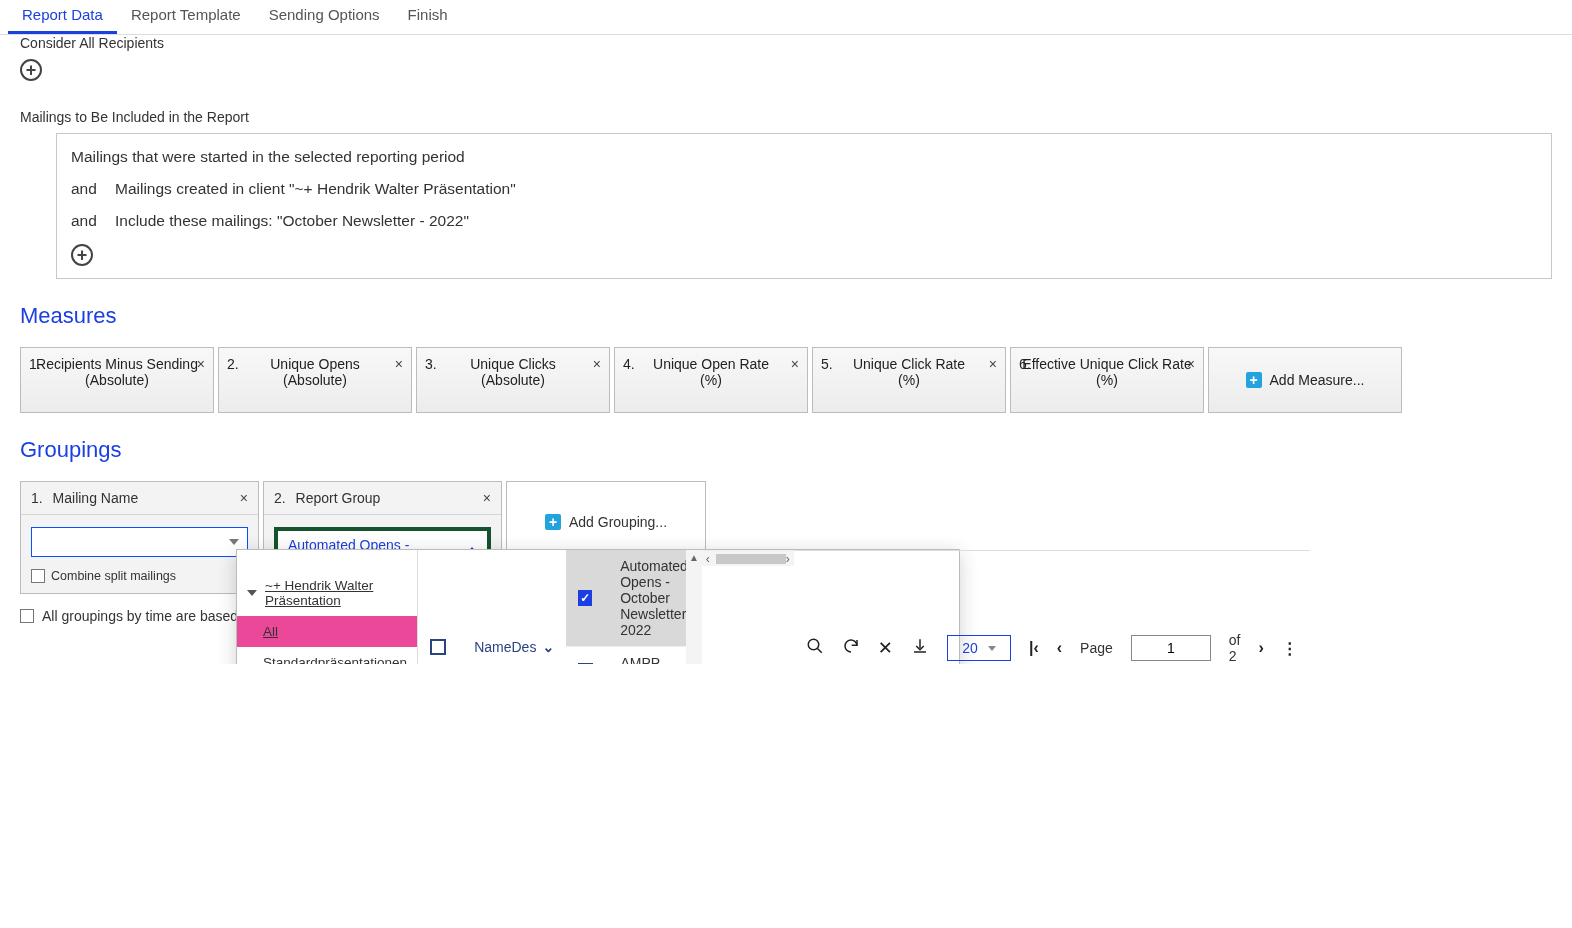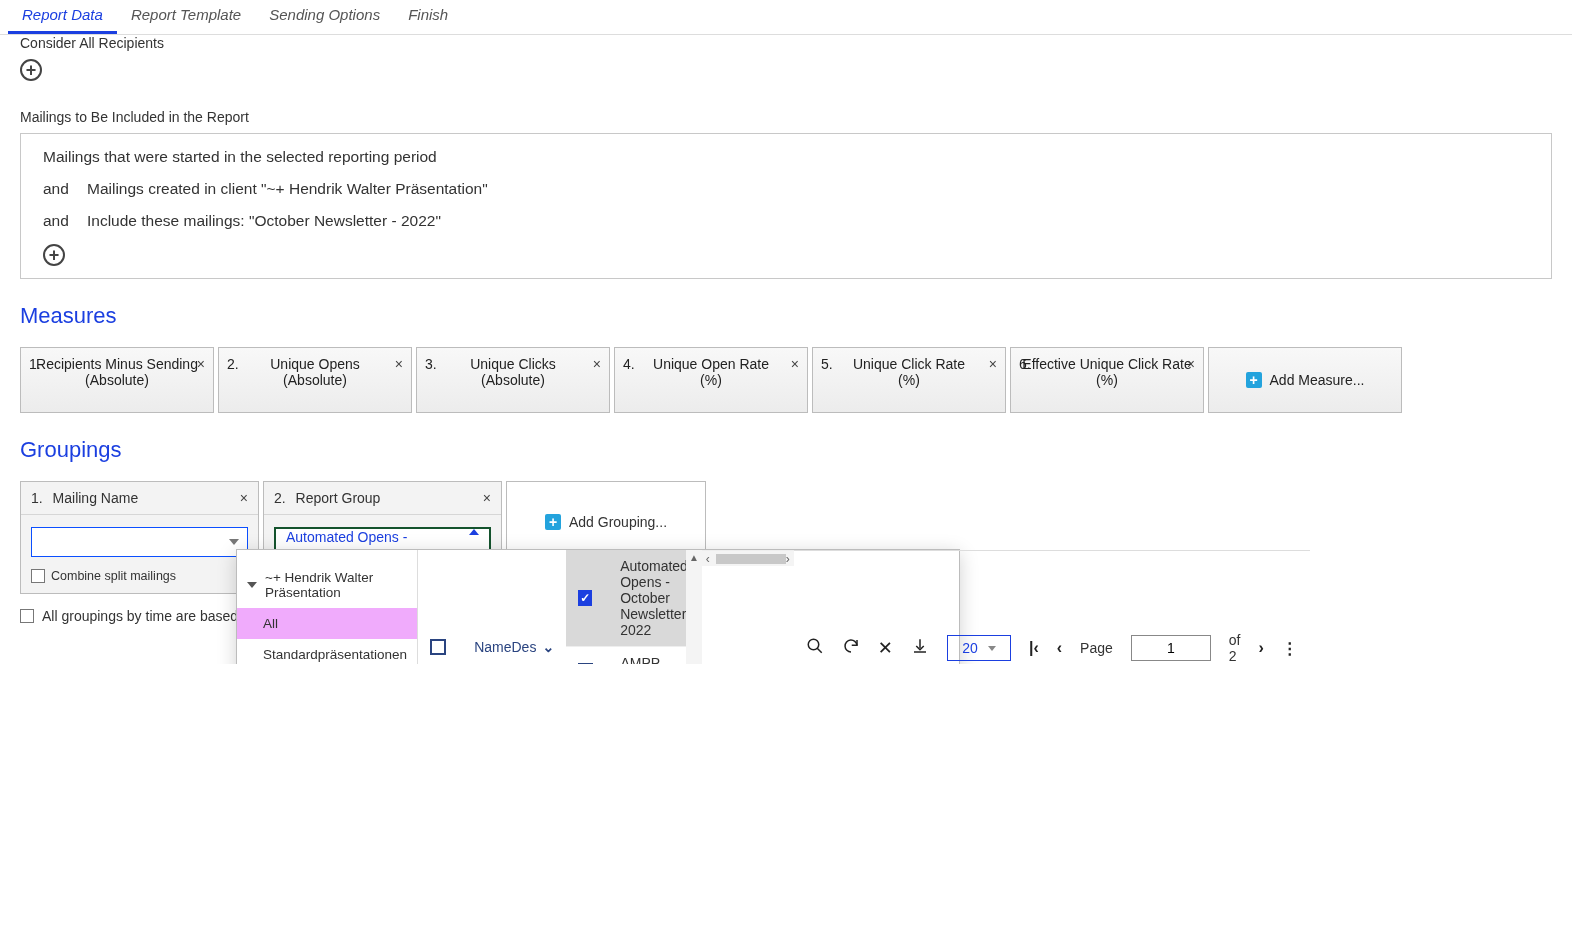--- a/index.html
+++ b/index.html
@@ -1,55 +1,55 @@
 <!DOCTYPE html>
 <html><head>
 <meta charset="utf-8">
 <style>
   * { box-sizing: border-box; }
   html, body { margin:0; padding:0; font-family: Arial, Helvetica, sans-serif; font-size:14px; color:#333; background:#fff; }
   .tabs { display:flex; gap:0; border-bottom:1px solid #ddd; padding:0 8px; }
-  .tab { padding:6px 14px 8px 14px; font-size:15px; color:#555; cursor:pointer;font-style:italic; }
+  .tab { padding:6px 14px 8px 14px; font-size:15px; color:#555; cursor:pointer; }
   .tab.active { color:#1b3fe0; border-bottom:3px solid #1b3fe0; font-weight:500; }
   .page { padding:0 20px 40px 20px; }
   h2.section { color:#1b3fe0; font-size:22px; font-weight:400; margin:24px 0 18px 0; }
   .label-text { font-size:14px; color:#333; margin-bottom:8px; }
   .plus-circle { width:22px; height:22px; border:2px solid #444; border-radius:50%; display:flex; align-items:center; justify-content:center; font-size:18px; font-weight:700; color:#444; cursor:pointer; line-height:1;}
-  .mailings-box { border:1px solid #c8c8c8; padding:14px 14px 12px 22px; margin-top:8px; }
+  .mailings-box { border:1px solid #c8c8c8; padding:14px 14px 12px 14px; margin-top:8px;margin-left:36px; }
   .cond-row { display:flex; gap:12px; margin-bottom:14px; font-size:15.5px; color:#333; }
   .and { color:#333; min-width:32px; }
   .measures-row { display:flex; gap:4px; }
   .measure-card { position:relative; background:linear-gradient(#f8f8f8,#ececec); border:1px solid #bcbcbc; width:194px; min-height:66px; padding:8px 6px; text-align:center; font-size:14px; color:#222; }
   .measure-card .num { position:absolute; left:8px; top:8px; font-size:14px; }
   .measure-card .close { position:absolute; right:8px; top:8px; font-size:14px; cursor:pointer; color:#444;}
   .measure-card .title-line { margin-top:0; }
   .add-measure { display:flex; align-items:center; justify-content:center; gap:8px; cursor:pointer; }
   .plus-icon { width:16px; height:16px; background:#23a3dd; color:#fff; display:inline-flex; align-items:center; justify-content:center; font-weight:700; font-size:14px; border-radius:2px; line-height:1;}
   .groupings-row { display:flex; gap:4px; position:relative; align-items:flex-start;}
   .group-card { background:#f3f3f3; border:1px solid #bcbcbc; width:239px; }
   .group-head { position:relative; padding:8px 10px; font-size:14px; border-bottom:1px solid #d6d6d6;}
   .group-head .num { margin-right:6px;}
   .group-head .close { position:absolute; right:10px; top:8px; cursor:pointer; color:#444;}
   .group-body { padding:12px 10px 10px 10px; }
   .select-empty { border:1px solid #0b4fff; background:#fff; height:30px; width:100%; display:flex; align-items:center; justify-content:flex-end; padding:0 8px; cursor:pointer;}
   .chk-row { display:flex; align-items:center; gap:6px; margin-top:12px; font-size:12.5px; color:#333;}
   .fake-chk { width:14px; height:14px; border:1px solid #777; background:#fff; display:inline-block;}
-  .group-select { border:2px solid #14532d; background:#fff; height:30px; width:100%; display:flex; align-items:flex-start; justify-content:space-between; padding:0 10px; color:#1b3fe0; cursor:pointer; font-size:14px;}
+  .group-select { border:4px solid #14532d; background:#fff; height:30px; width:100%; display:flex; align-items:flex-end; justify-content:space-between; padding:0 10px; color:#1b3fe0; cursor:pointer; font-size:14px;}
   .caret-up { width:0; height:0; border-left:5px solid transparent; border-right:5px solid transparent; border-bottom:6px solid #1b3fe0;}
   .caret-down-sm { width:0; height:0; border-left:5px solid transparent; border-right:5px solid transparent; border-top:6px solid #777;}
   .add-grouping-card { border:1px solid #bcbcbc; width:200px; height:82px; display:flex; align-items:center; justify-content:center; gap:8px; cursor:pointer; background:#fff;}
   .lower-row { display:flex; align-items:center; gap:8px; margin-top:14px; font-size:14px; color:#333;}
 
   
   .dd-panel { position:absolute; left:216px; top:68px; width:724px; background:#fff; border:1px solid #bcbcbc; box-shadow:0 4px 18px rgba(0,0,0,0.18); display:flex; }
-  .dd-left { width:220px; border-right:1px solid #ddd; padding-top:12px;}
+  .dd-left { width:220px; border-right:1px solid #ddd; padding-top:20px;text-decoration:underline;}
   .dd-root { display:flex; align-items:center; gap:8px; padding:8px 10px; font-size:13.5px; color:#333; cursor:pointer;}
   .tri { width:0; height:0; border-left:5px solid transparent; border-right:5px solid transparent; border-top:6px solid #555;}
   .dd-item { padding:8px 10px 8px 26px; font-size:13.5px; cursor:pointer;}
-  .dd-item.sel { background:#f0abfc; }
+  .dd-item.sel { background:#ec4899; }
   .dd-right { flex:1; display:flex; flex-direction:row;}
   .dd-header { display:flex; align-items:center; padding:10px 12px; border-bottom:1px solid #ddd; color:#2a4480; font-size:14px; font-weight:500;}
   .dd-header .hchk { width:16px; height:16px; border:2px solid #2a4480; margin-right:28px;}
   .dd-header .hname { flex:1;}
   .dd-header .hsort { display:flex; align-items:center; gap:6px;}
   .dd-header .chev { font-weight:700;}
   .dd-body { position:relative; }
   .dd-row { display:flex; align-items:center; padding:8px 12px; border-bottom:1px solid #eee; font-size:14px; color:#333; cursor:pointer;}
   .dd-row.sel { background:#d9d9d9;}
   .dd-row .rchk { width:16px; height:16px; border:2px solid #2a4480; margin-right:28px; display:flex; align-items:center; justify-content:center;}

